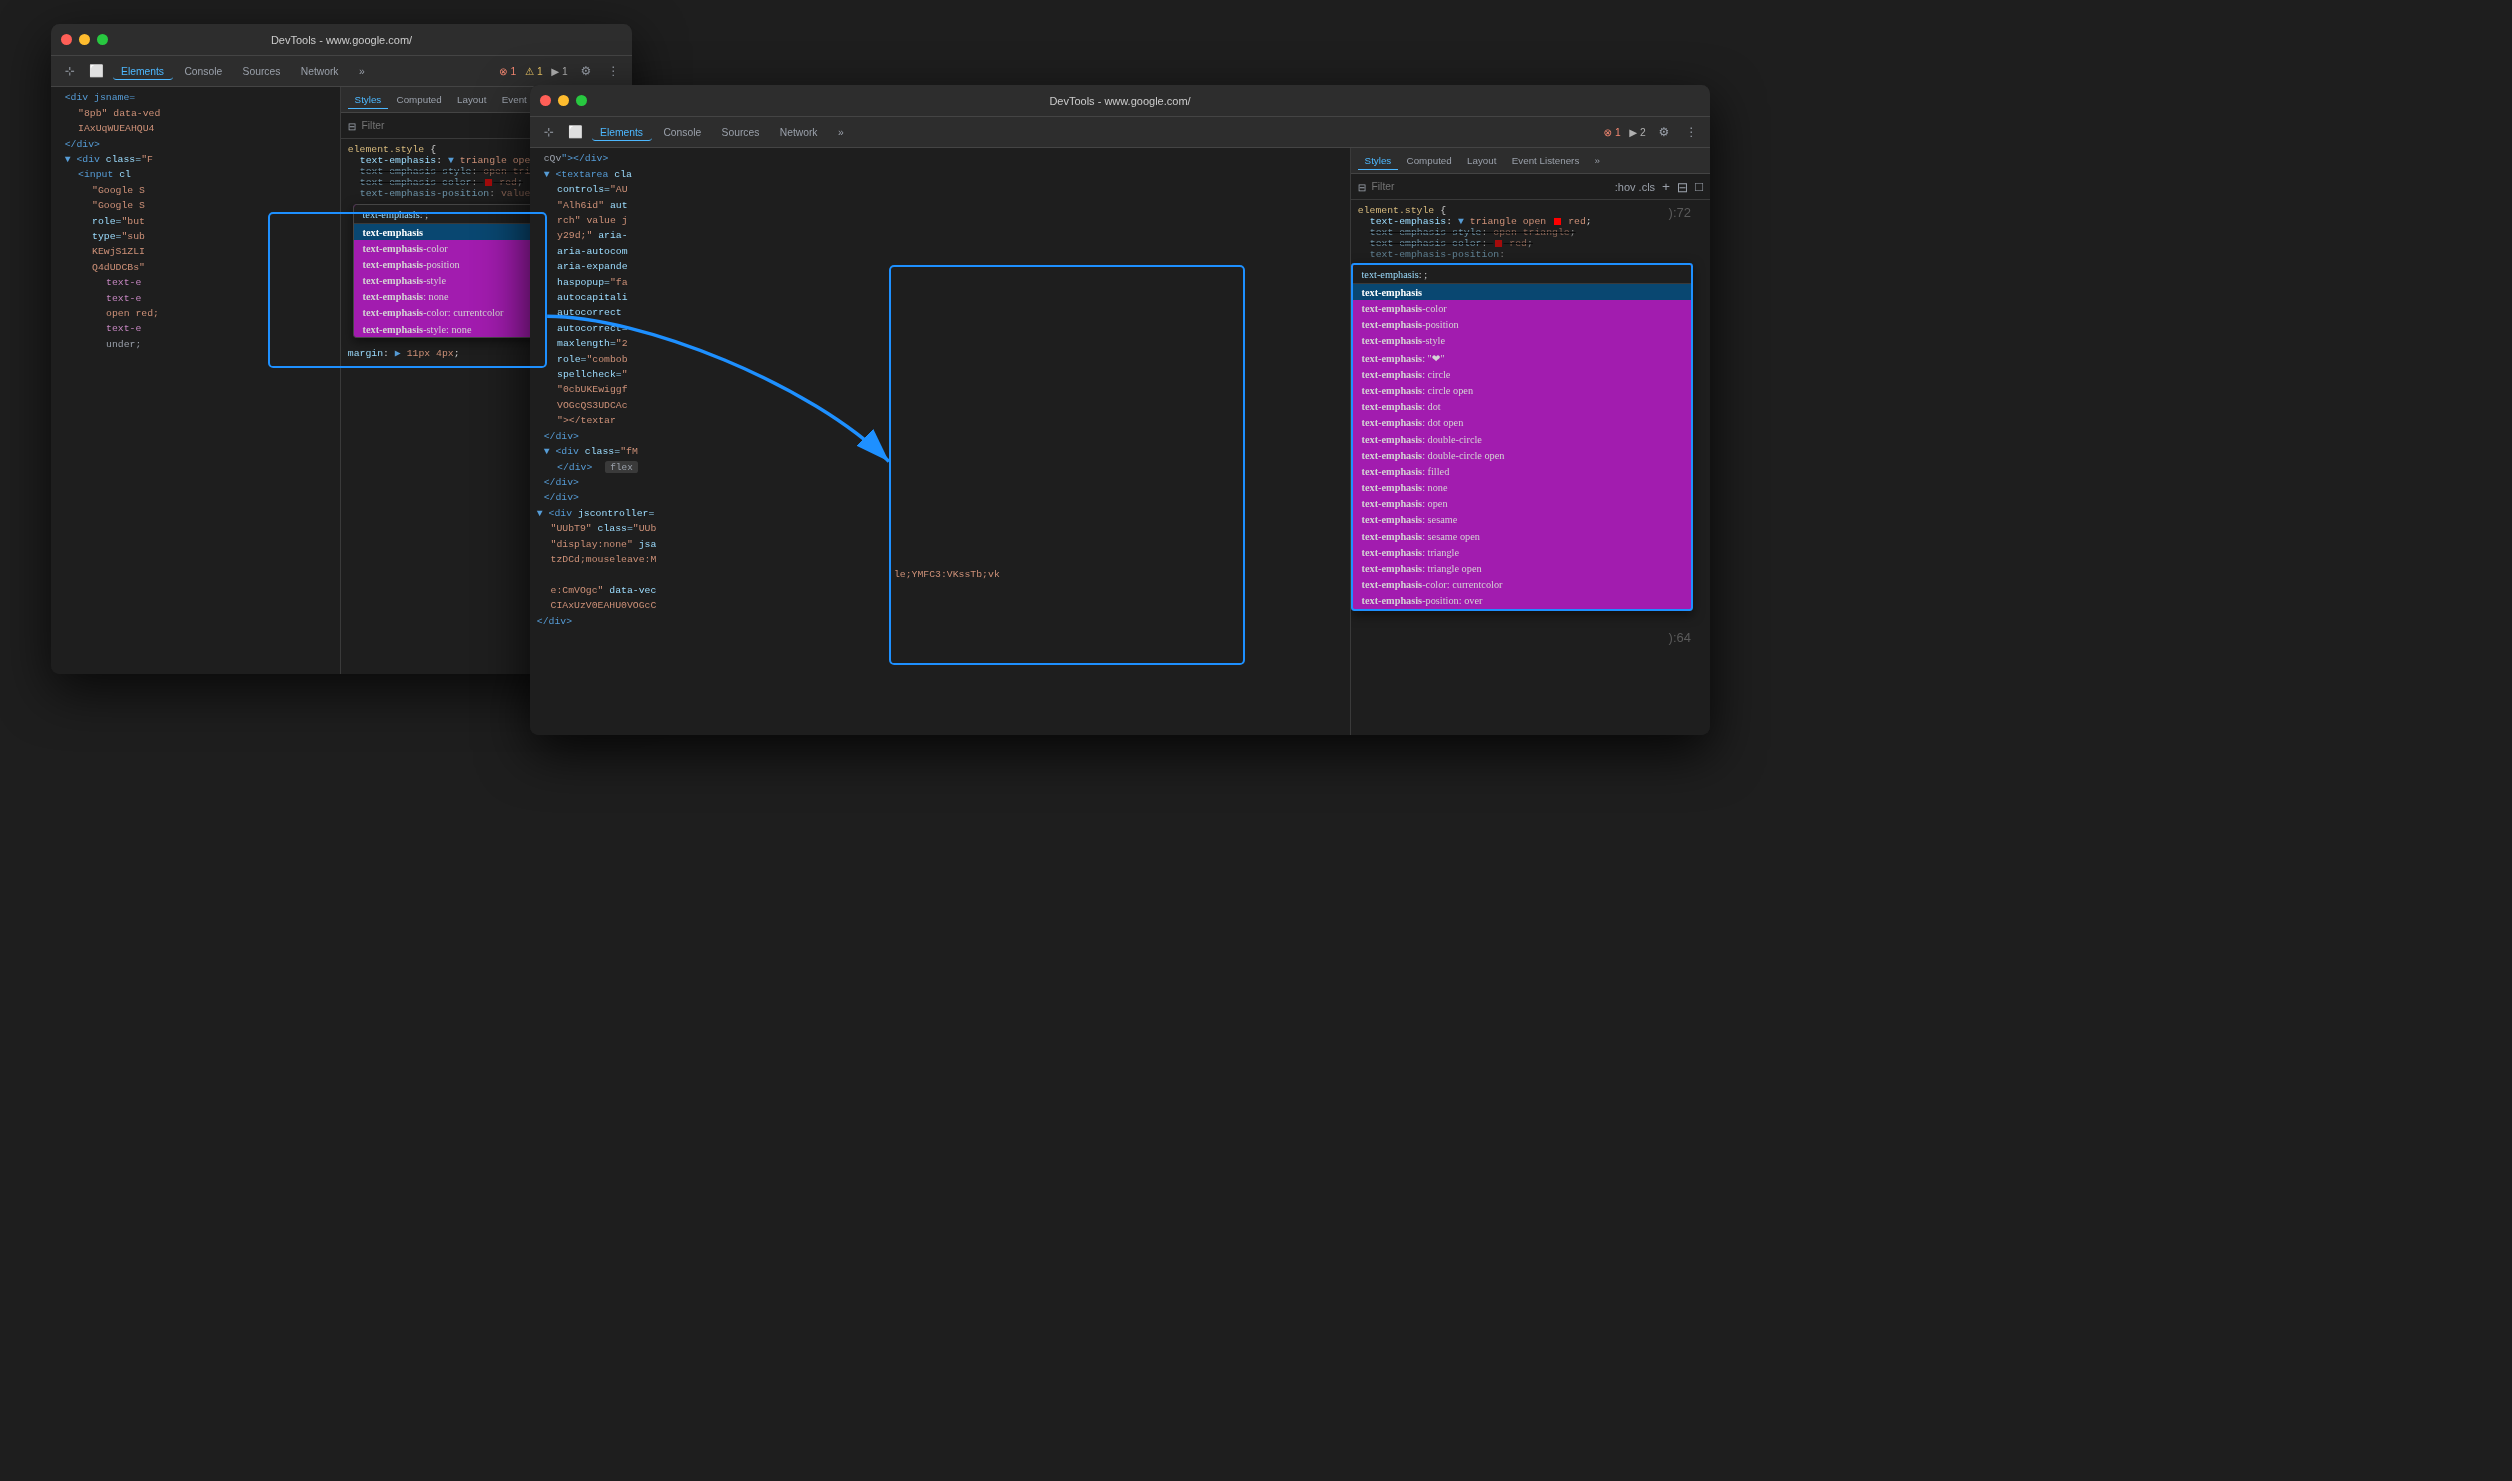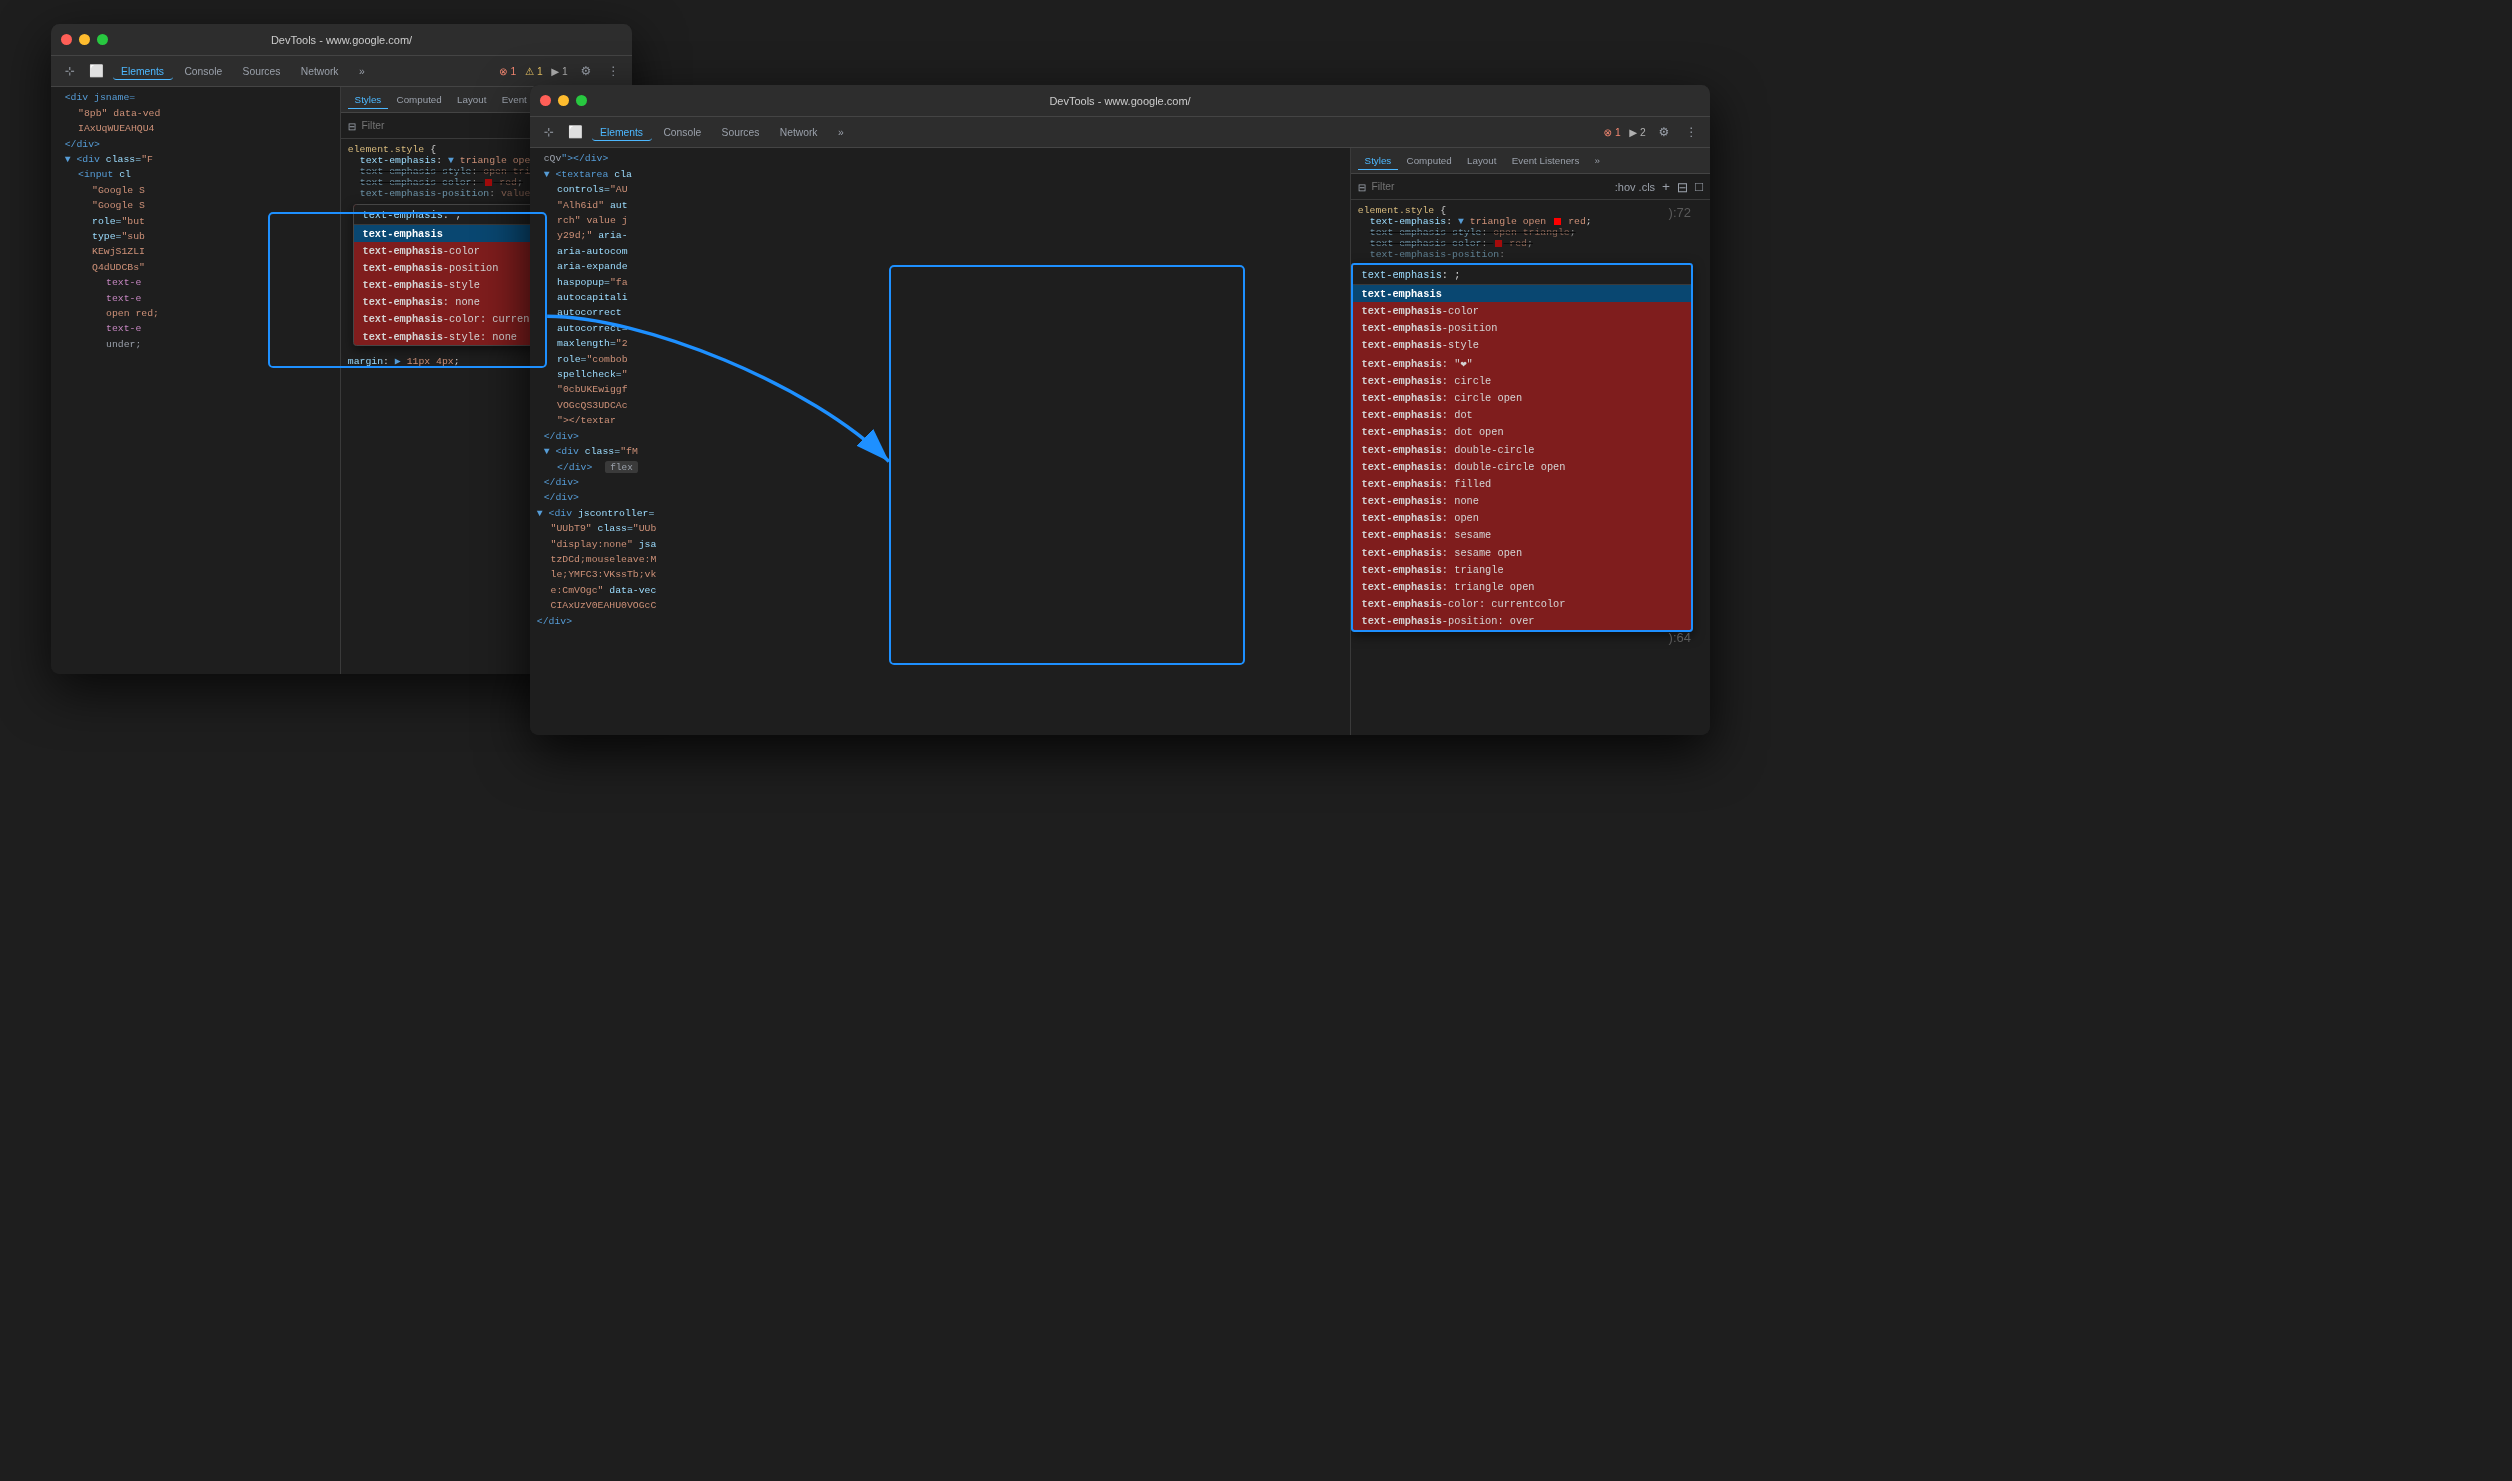--- a/index.html
+++ b/index.html
@@ -241,24 +241,24 @@
       display: inline-block;
       width: 6.8px;
       height: 6.8px;
       background: red;
       margin: 0 1.7px;
       vertical-align: middle;
     }
 
     
     .autocomplete-dropdown {
-      background: #7f1d1d;
+      background: #a21caf;
       border: 0.9px solid #454545;
       border-radius: 3.4px;
-      font-family: Liberation Mono, monospace;
+      font-family: Liberation Serif, serif;
       font-size: 10.3px;
       overflow: hidden;
       box-shadow: 0 3.4px 10.3px rgba(0,0,0,0.5);
     }
 
     .ac-input-line {
       padding: 3.4px 8.5px;
       color: #d4d4d4;
       border-bottom: 0.9px solid #3a3a3a;
       background: #1e1e1e;
@@ -563,21 +563,21 @@
         </div>
         <div class="dom-line" style="padding-left:20.5px;">
           <span class="dom-attr-value">"UUbT9" </span><span class="dom-attr-name">class=</span><span class="dom-attr-value">"UUb</span>
         </div>
         <div class="dom-line" style="padding-left:20.5px;">
           <span class="dom-attr-value">"display:none" </span><span class="dom-attr-name">jsa</span>
         </div>
         <div class="dom-line" style="padding-left:20.5px;">
           <span class="dom-attr-value">tzDCd;mouseleave:M</span>
         </div>
-        <div class="dom-line" style="padding-left:20.5px;">
+        <div class="dom-line" style="padding-left:20.5px;text-align:center;">
           <span class="dom-attr-value">le;YMFC3:VKssTb;vk</span>
         </div>
         <div class="dom-line" style="padding-left:20.5px;">
           <span class="dom-attr-value">e:CmVOgc" </span><span class="dom-attr-name">data-vec</span>
         </div>
         <div class="dom-line" style="padding-left:20.5px;">
           <span class="dom-attr-value">CIAxUzV0EAHU0VOGcC</span>
         </div>
         <div class="dom-line" style="padding-left:6.8px;">
           <span class="dom-tag">&lt;/div&gt;</span>

